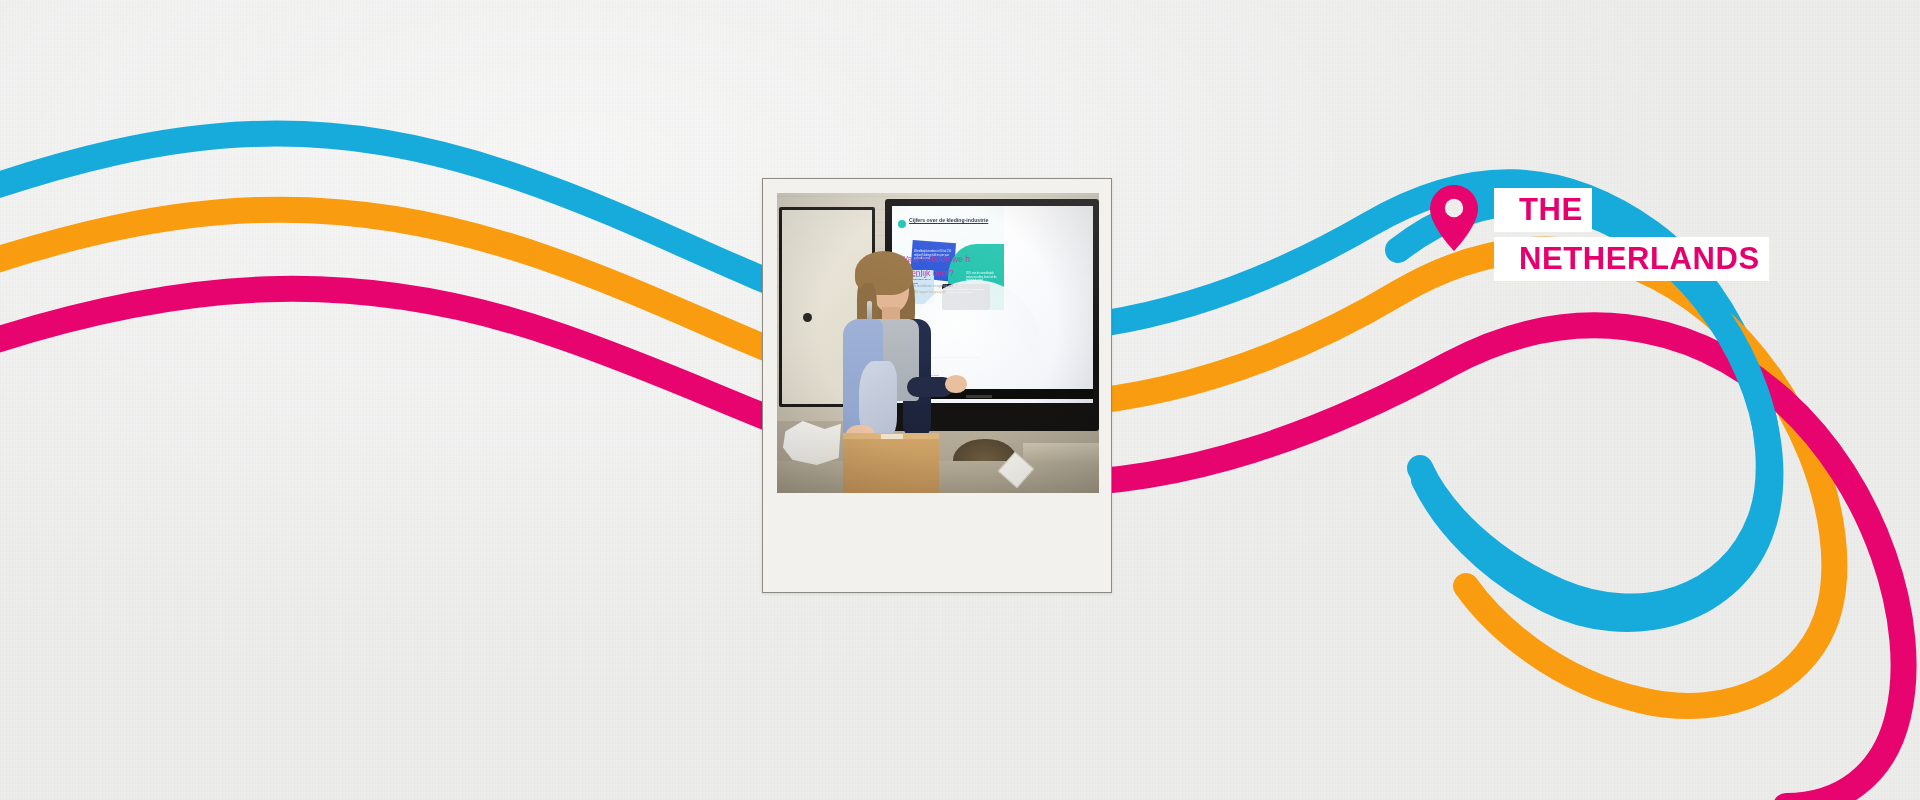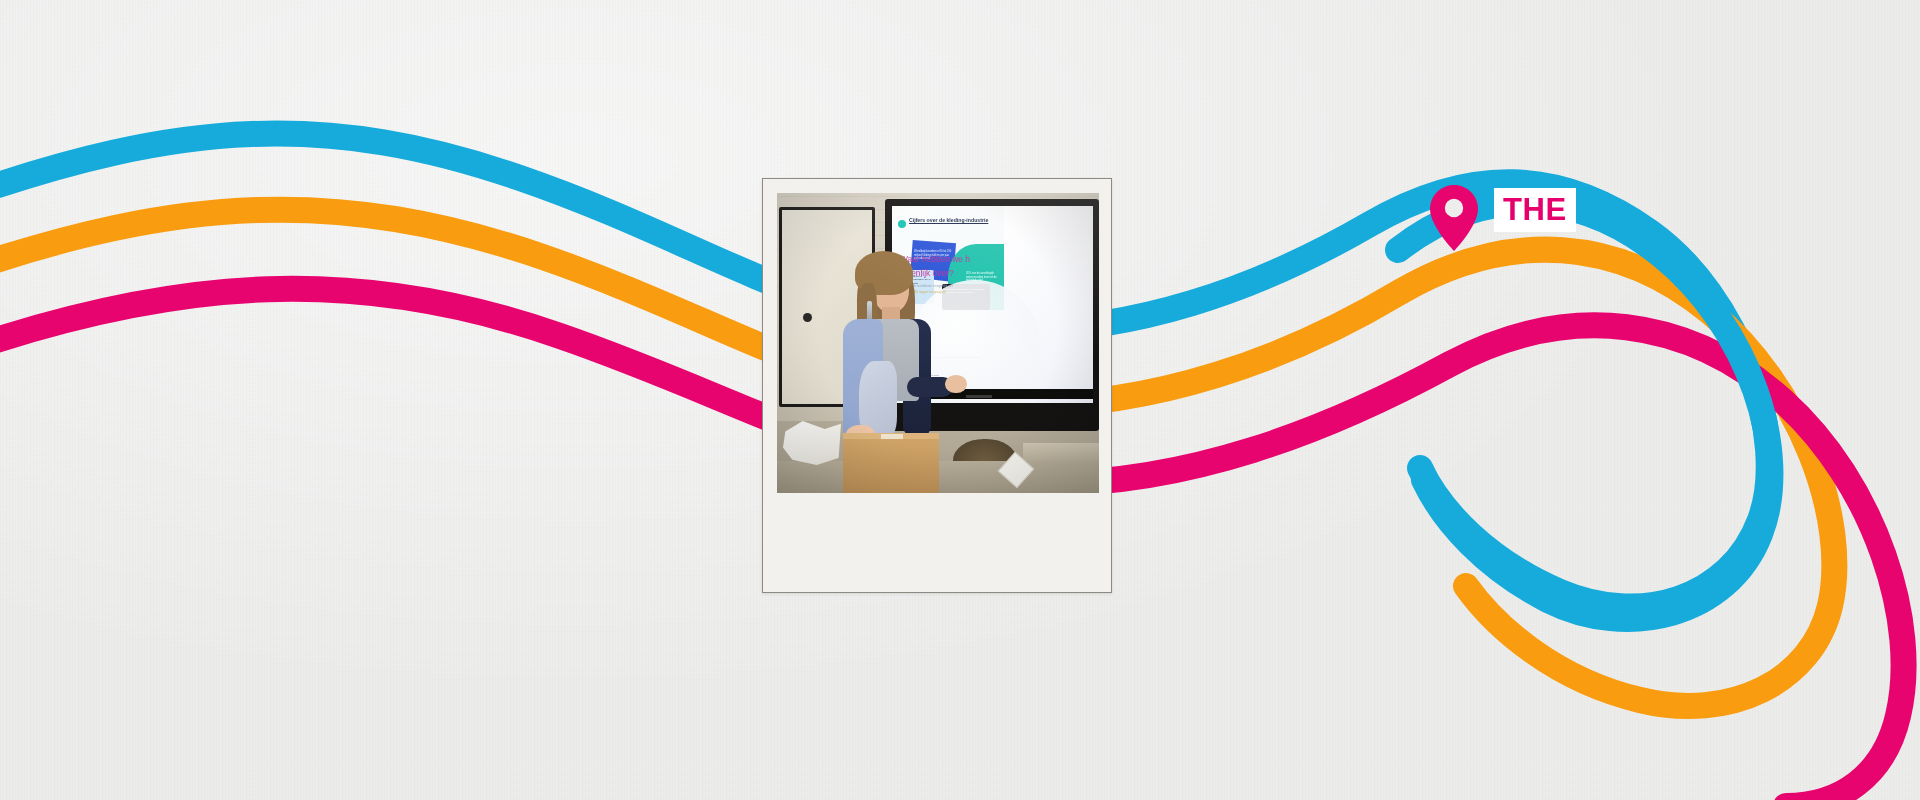--- a/index.html
+++ b/index.html
@@ -182,21 +182,21 @@
     display:flex; flex-direction:column; align-items:flex-start;
     gap:5px;
   }
   .label-line {
     background:#ffffff;
     color:#e6006e;
     font-weight:700;
     font-size:31px;
     line-height:1;
     letter-spacing:0.6px;
-    padding:6px 9px 7px 9px;
+    padding:6px 9px 7px 25px;
     white-space:nowrap;
   }
 </style>
 </head>
 <body>
 
 <div id="stage">
 
   <div id="bg-texture"></div>
 
@@ -305,15 +305,16 @@
 
   <div id="pin-group">
     <svg id="pin-svg" width="48" height="66" viewBox="0 0 48 66" aria-hidden="true">
       <path d="M24 0 C10.7 0 0 10.7 0 24 C0 41 24 66 24 66 C24 66 48 41 48 24 C48 10.7 37.3 0 24 0 Z" fill="#E8046E"></path>
       <circle cx="24" cy="23" r="9.2" fill="#EDEEEC"></circle>
     </svg>
   </div>
 
   <div id="place-label">
     <span class="label-line">THE</span>
+    <span class="label-line">NETHERLANDS</span>
   </div>
 
 </div>
 
 </body></html>

